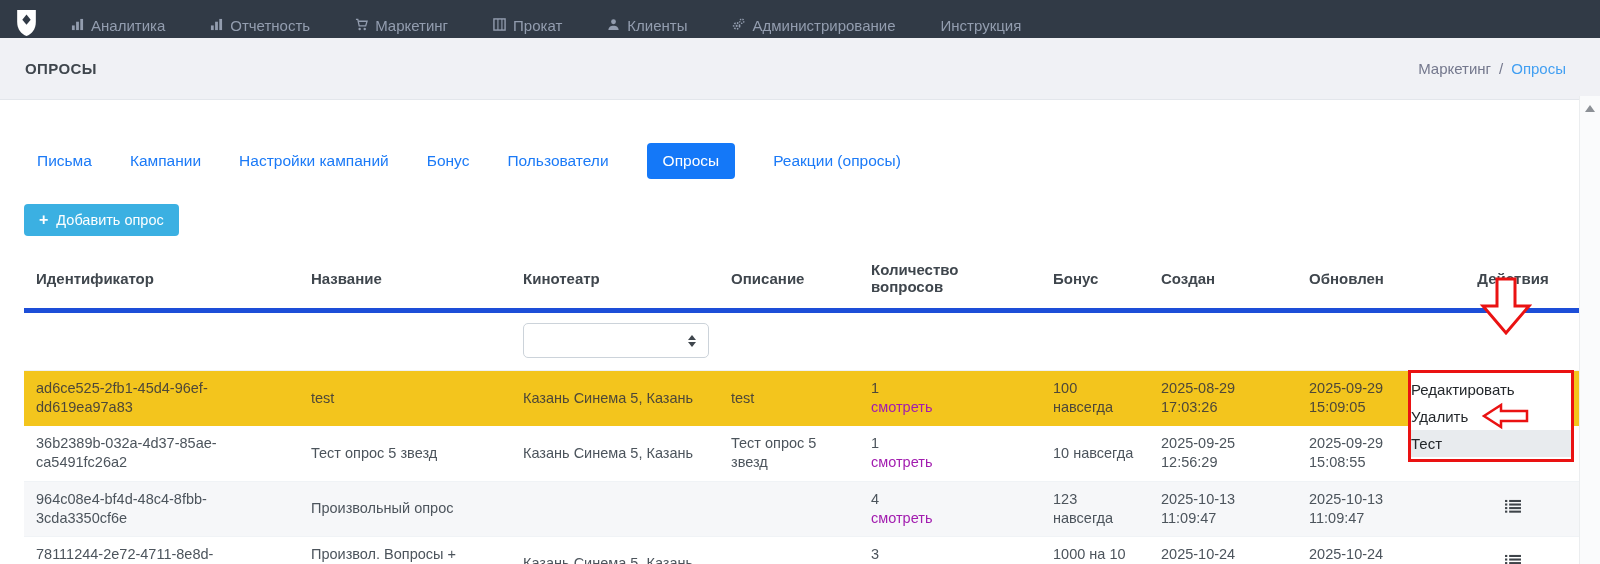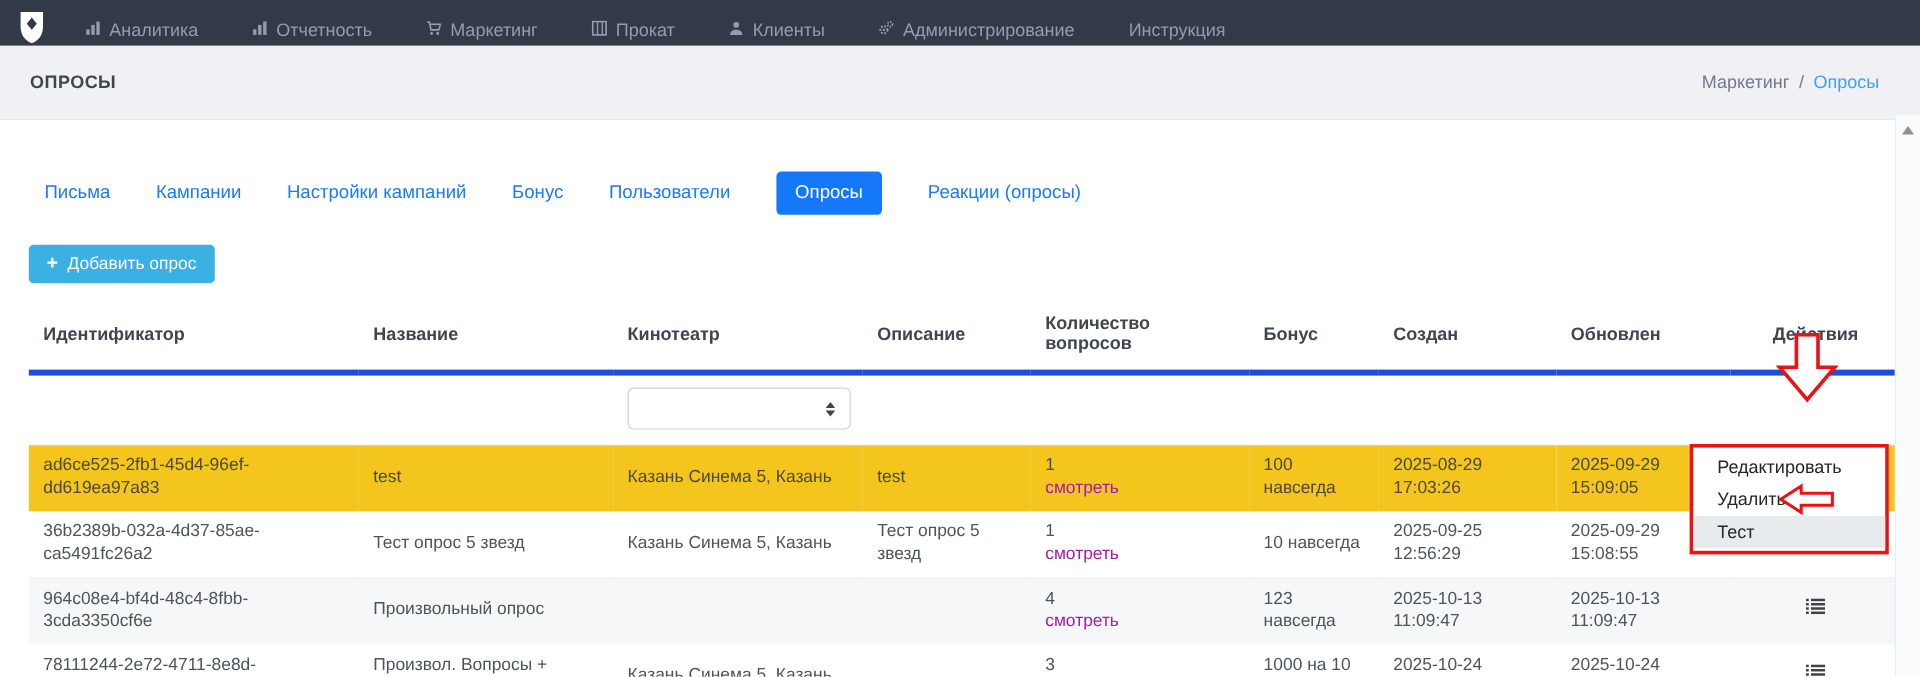--- a/index.html
+++ b/index.html
@@ -65,21 +65,21 @@
     padding-right:12px; cursor:pointer; }
   .updown { display:flex; flex-direction:column; gap:2px; }
   .updown .u { width:0;height:0;border-left:4px solid transparent;
     border-right:4px solid transparent;border-bottom:5px solid #3f464d; }
   .updown .d { width:0;height:0;border-left:4px solid transparent;
     border-right:4px solid transparent;border-top:5px solid #3f464d; }
 
   
   .context-menu { position:absolute; left:1408px; top:370px; width:166px; height:92px;
     background:#fff; border:3px solid #ea1212; z-index:20; padding-top:3px; }
-  .menu-item { height:27px; line-height:27px; padding-left:20px; font-size:15px;
+  .menu-item { height:27px; line-height:27px; padding-left:0; font-size:15px;
     color:#23272b; cursor:pointer; white-space:nowrap; }
   .menu-item.hl { background:#e8ebee; }
   .anno { position:absolute; z-index:30; pointer-events:none; }
 
   
   .scrollbar { position:absolute; top:96px; right:0; width:21px; height:468px;
     background:#fafbfc; border-left:1px solid #ebedef; z-index:5; cursor:pointer; }
   .scroll-up { margin:9px auto 0; width:0; height:0; border-left:5px solid transparent;
     border-right:5px solid transparent; border-bottom:7px solid #8c9096; }
 </style>

